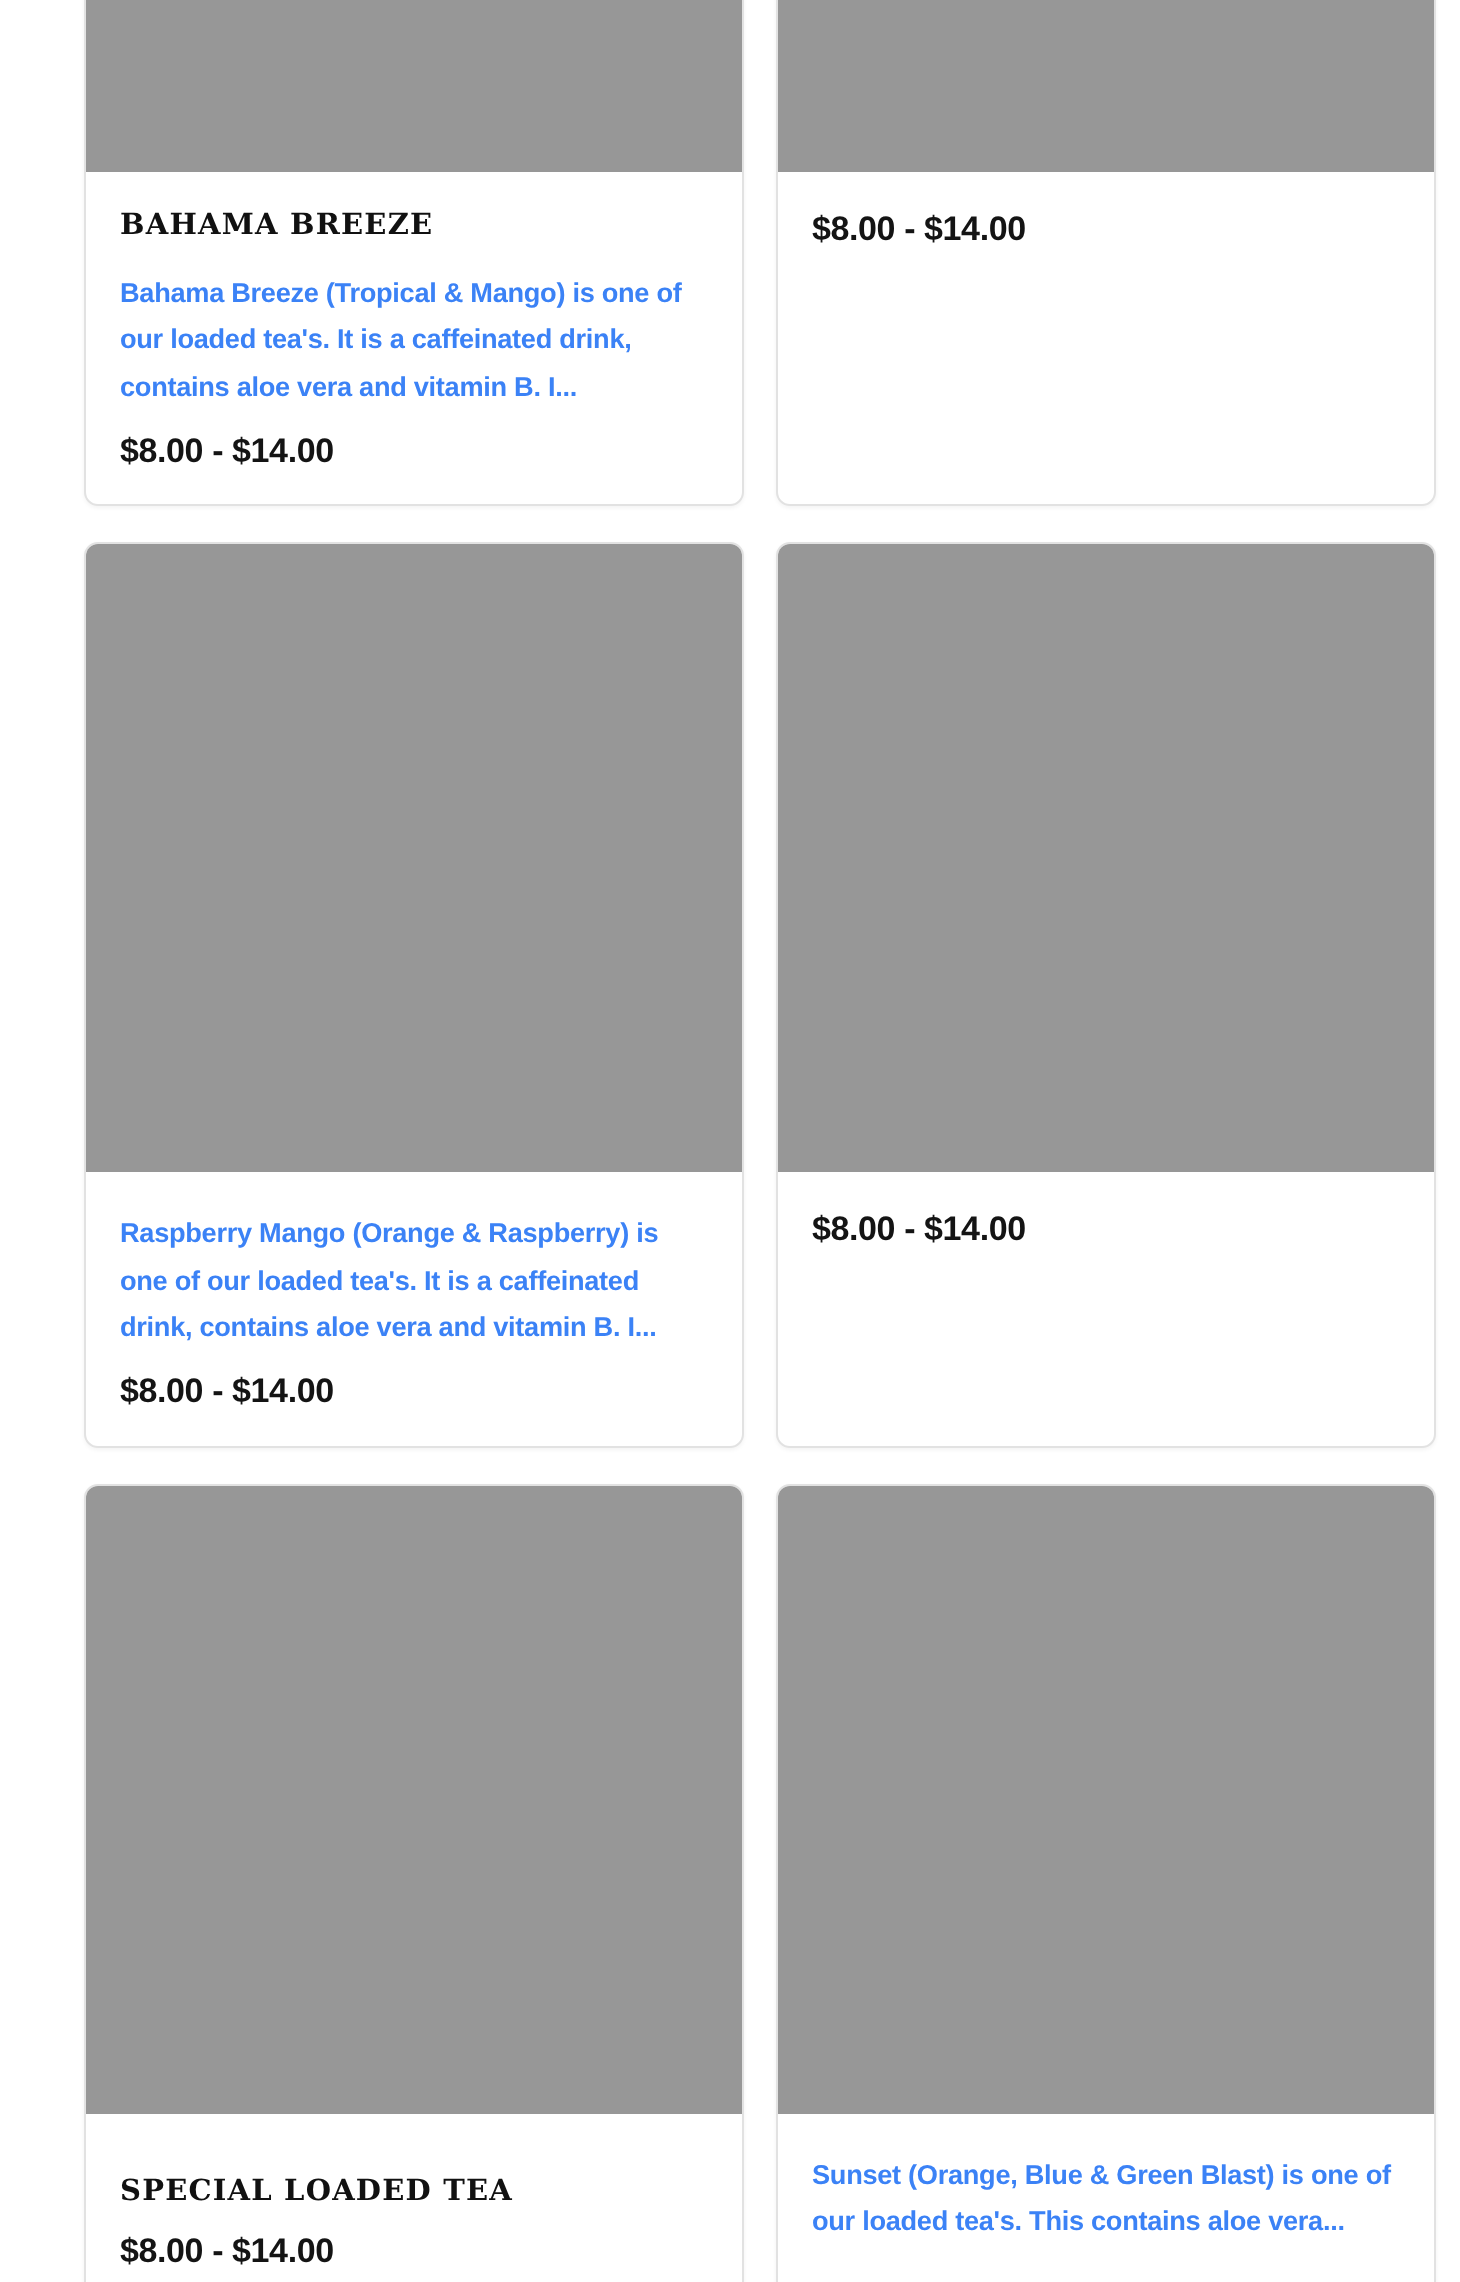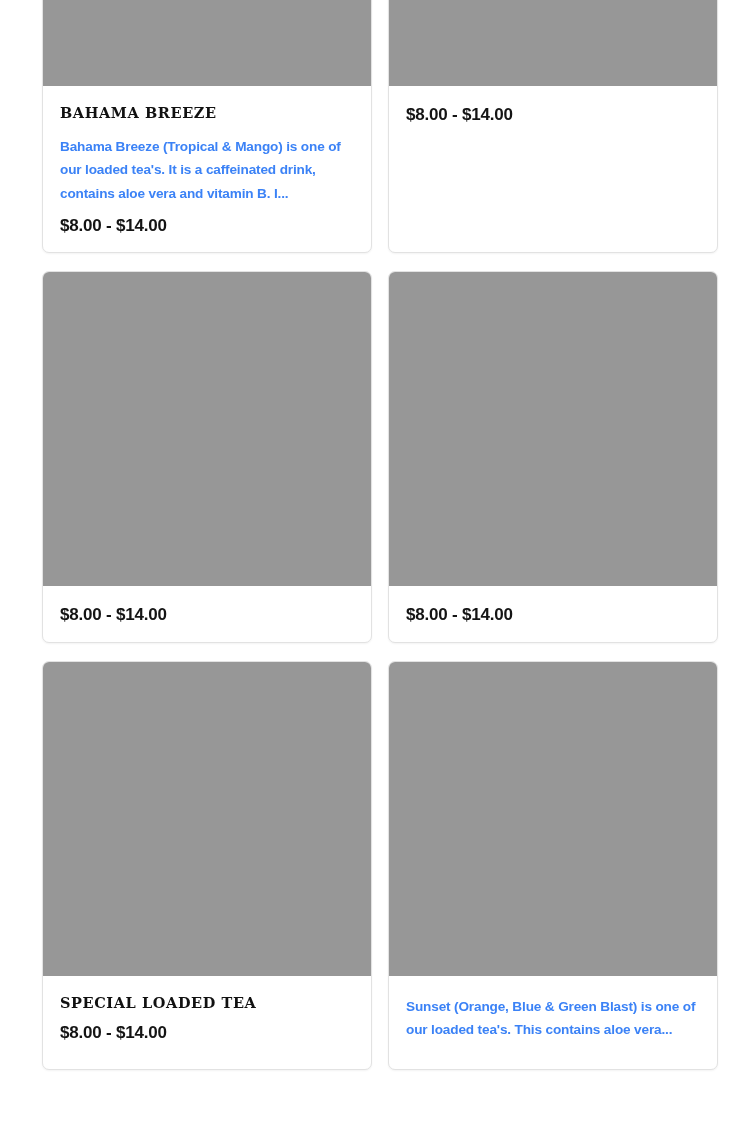--- a/index.html
+++ b/index.html
@@ -80,21 +80,21 @@
   }
 
   .card-price {
     font-size: 17px;
     font-weight: bold;
     color: #141414;
     letter-spacing: -0.2px;
     line-height: 1.2;
   }
 
-  .card-body.no-desc .card-title { margin-bottom: 12px; }
+  .card-body.no-desc .card-title { margin-bottom: 12px; margin-top: 12px; }
 </style>
 </head>
 <body>
 
 <div class="menu-grid">
 
   <div class="menu-card">
     <div class="card-image short"></div>
     <div class="card-body">
       <div class="card-title">BAHAMA BREEZE</div>
@@ -106,20 +106,21 @@
   <div class="menu-card">
     <div class="card-image short"></div>
     <div class="card-body">
       <div class="card-price">$8.00 - $14.00</div>
     </div>
   </div>
 
   <div class="menu-card">
     <div class="card-image tall"></div>
     <div class="card-body">
+      <div class="card-desc clamped">Raspberry Mango (Orange &amp; Raspberry) is one of our loaded tea's. It is a caffeinated drink, contains aloe vera and vitamin B. I...</div>
       <div class="card-price">$8.00 - $14.00</div>
     </div>
   </div>
 
   <div class="menu-card">
     <div class="card-image tall"></div>
     <div class="card-body">
       <div class="card-price">$8.00 - $14.00</div>
     </div>
   </div>

